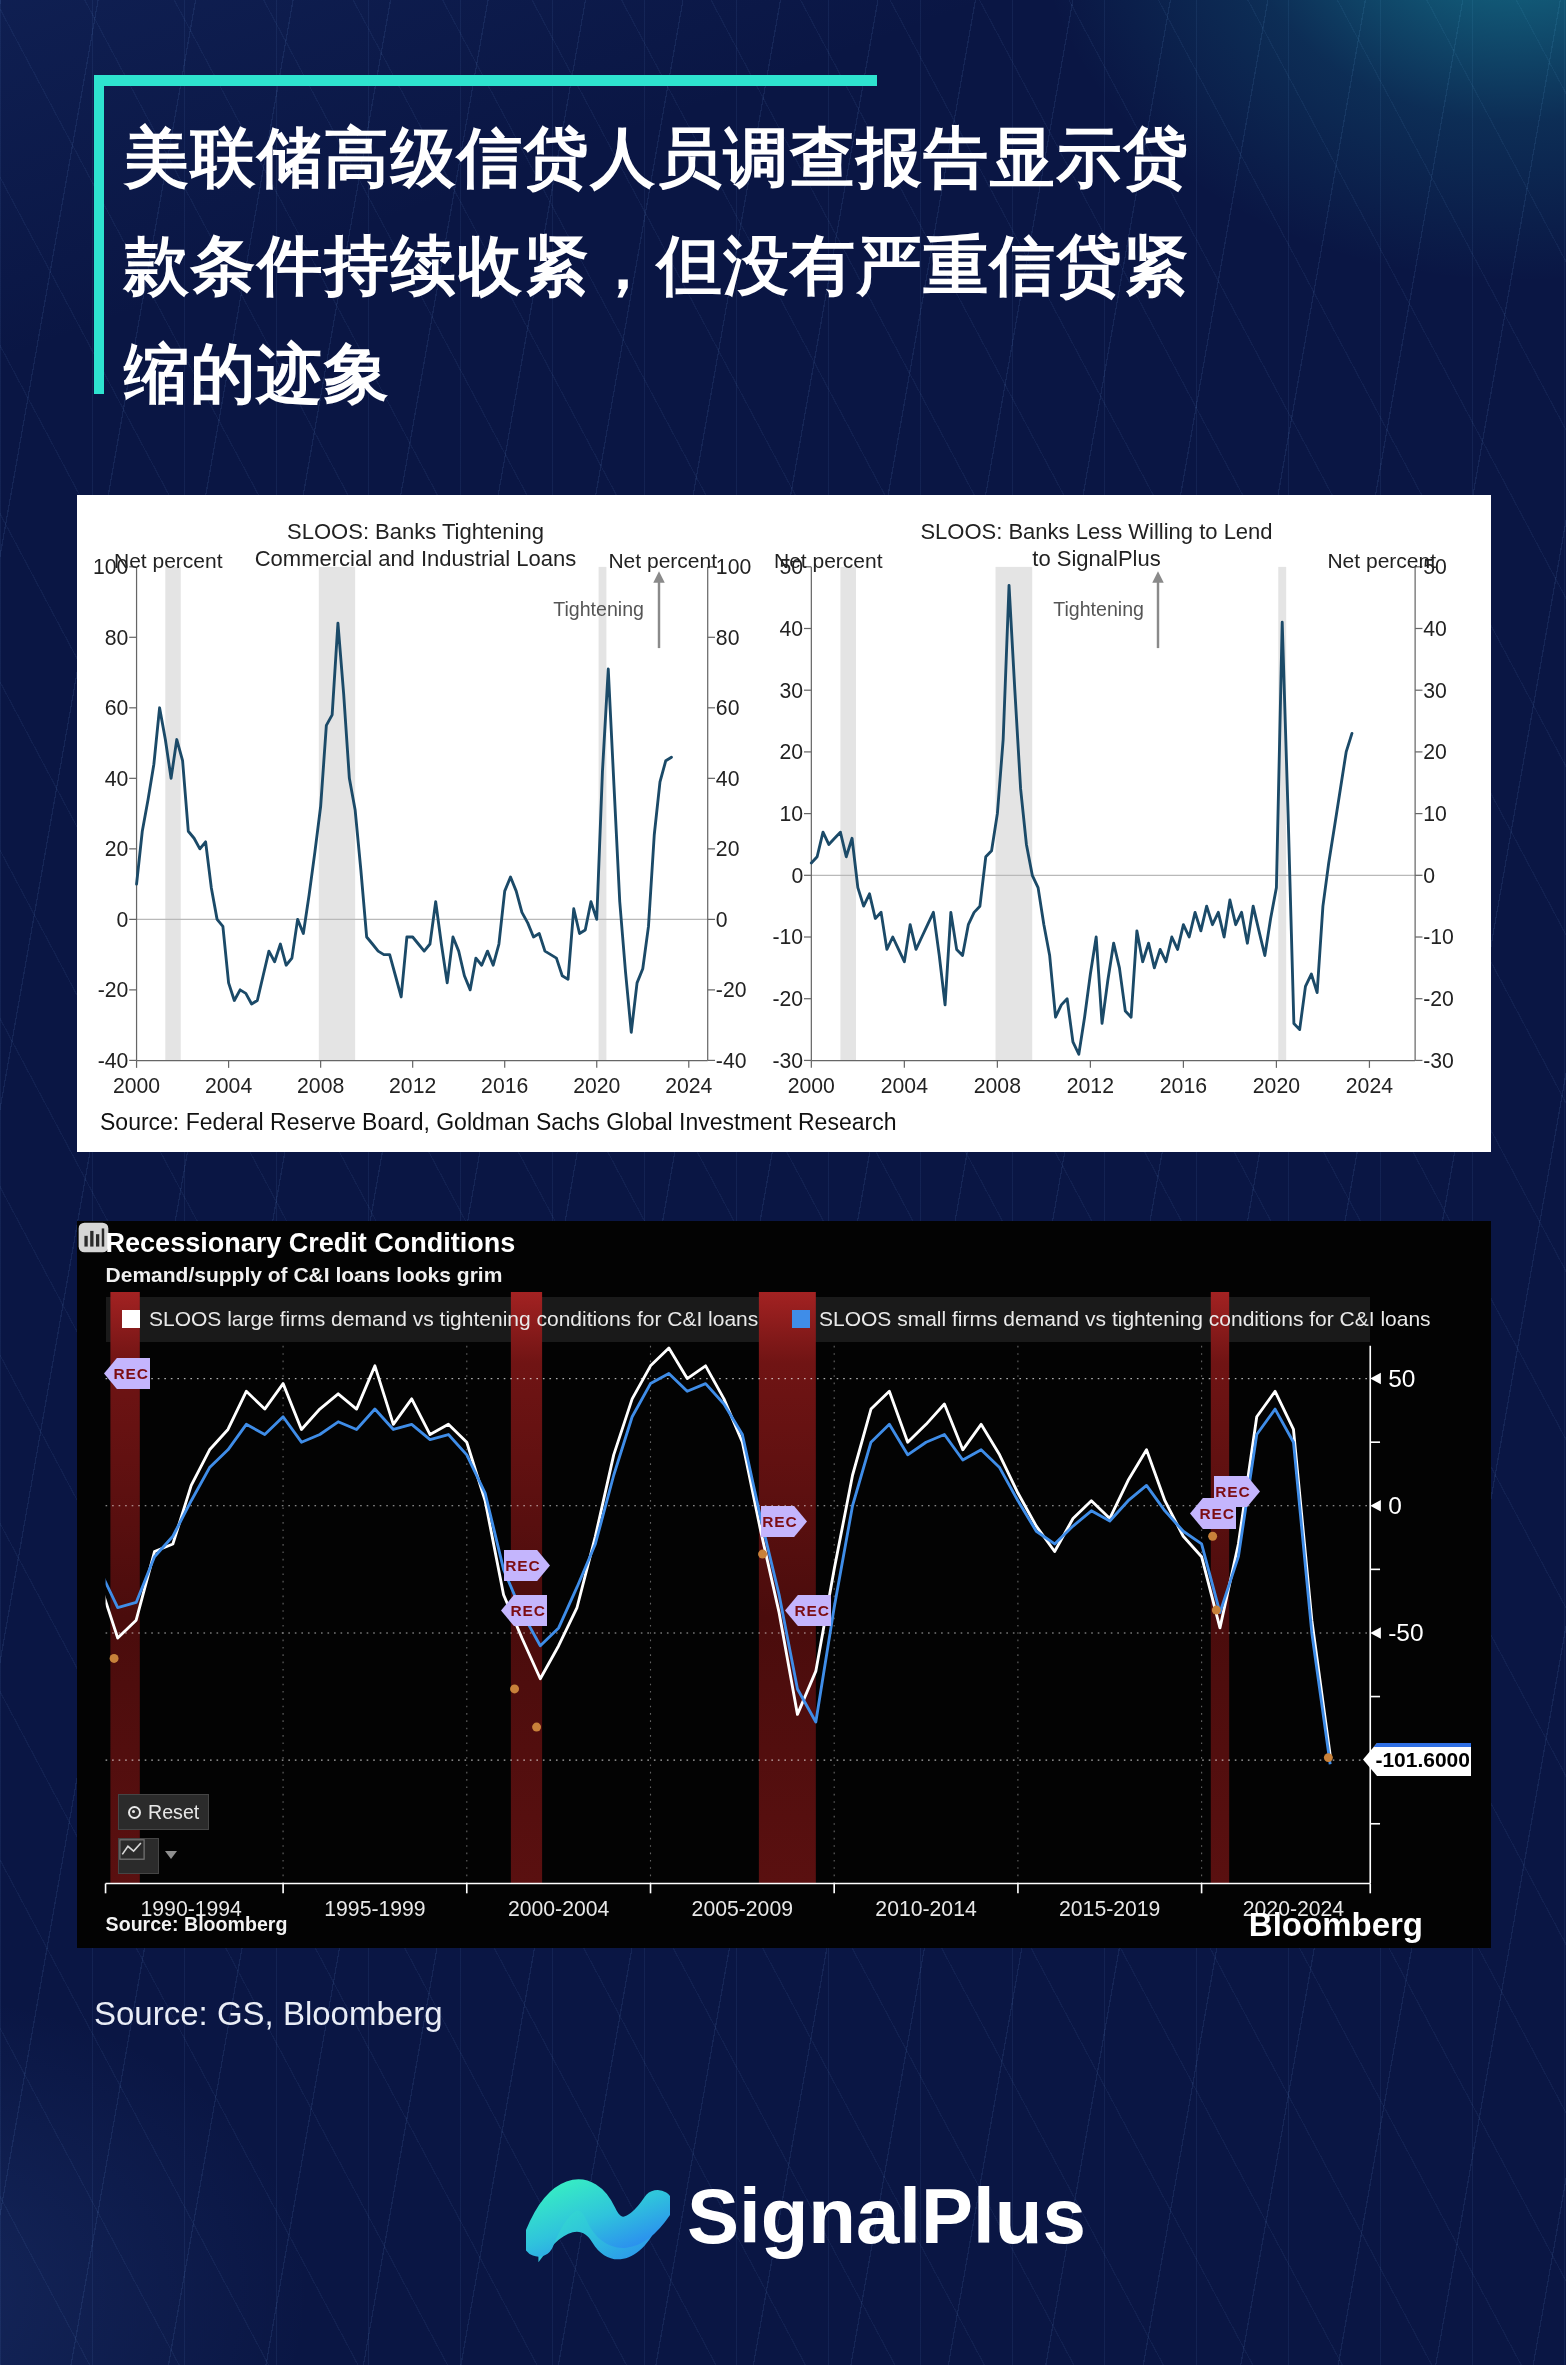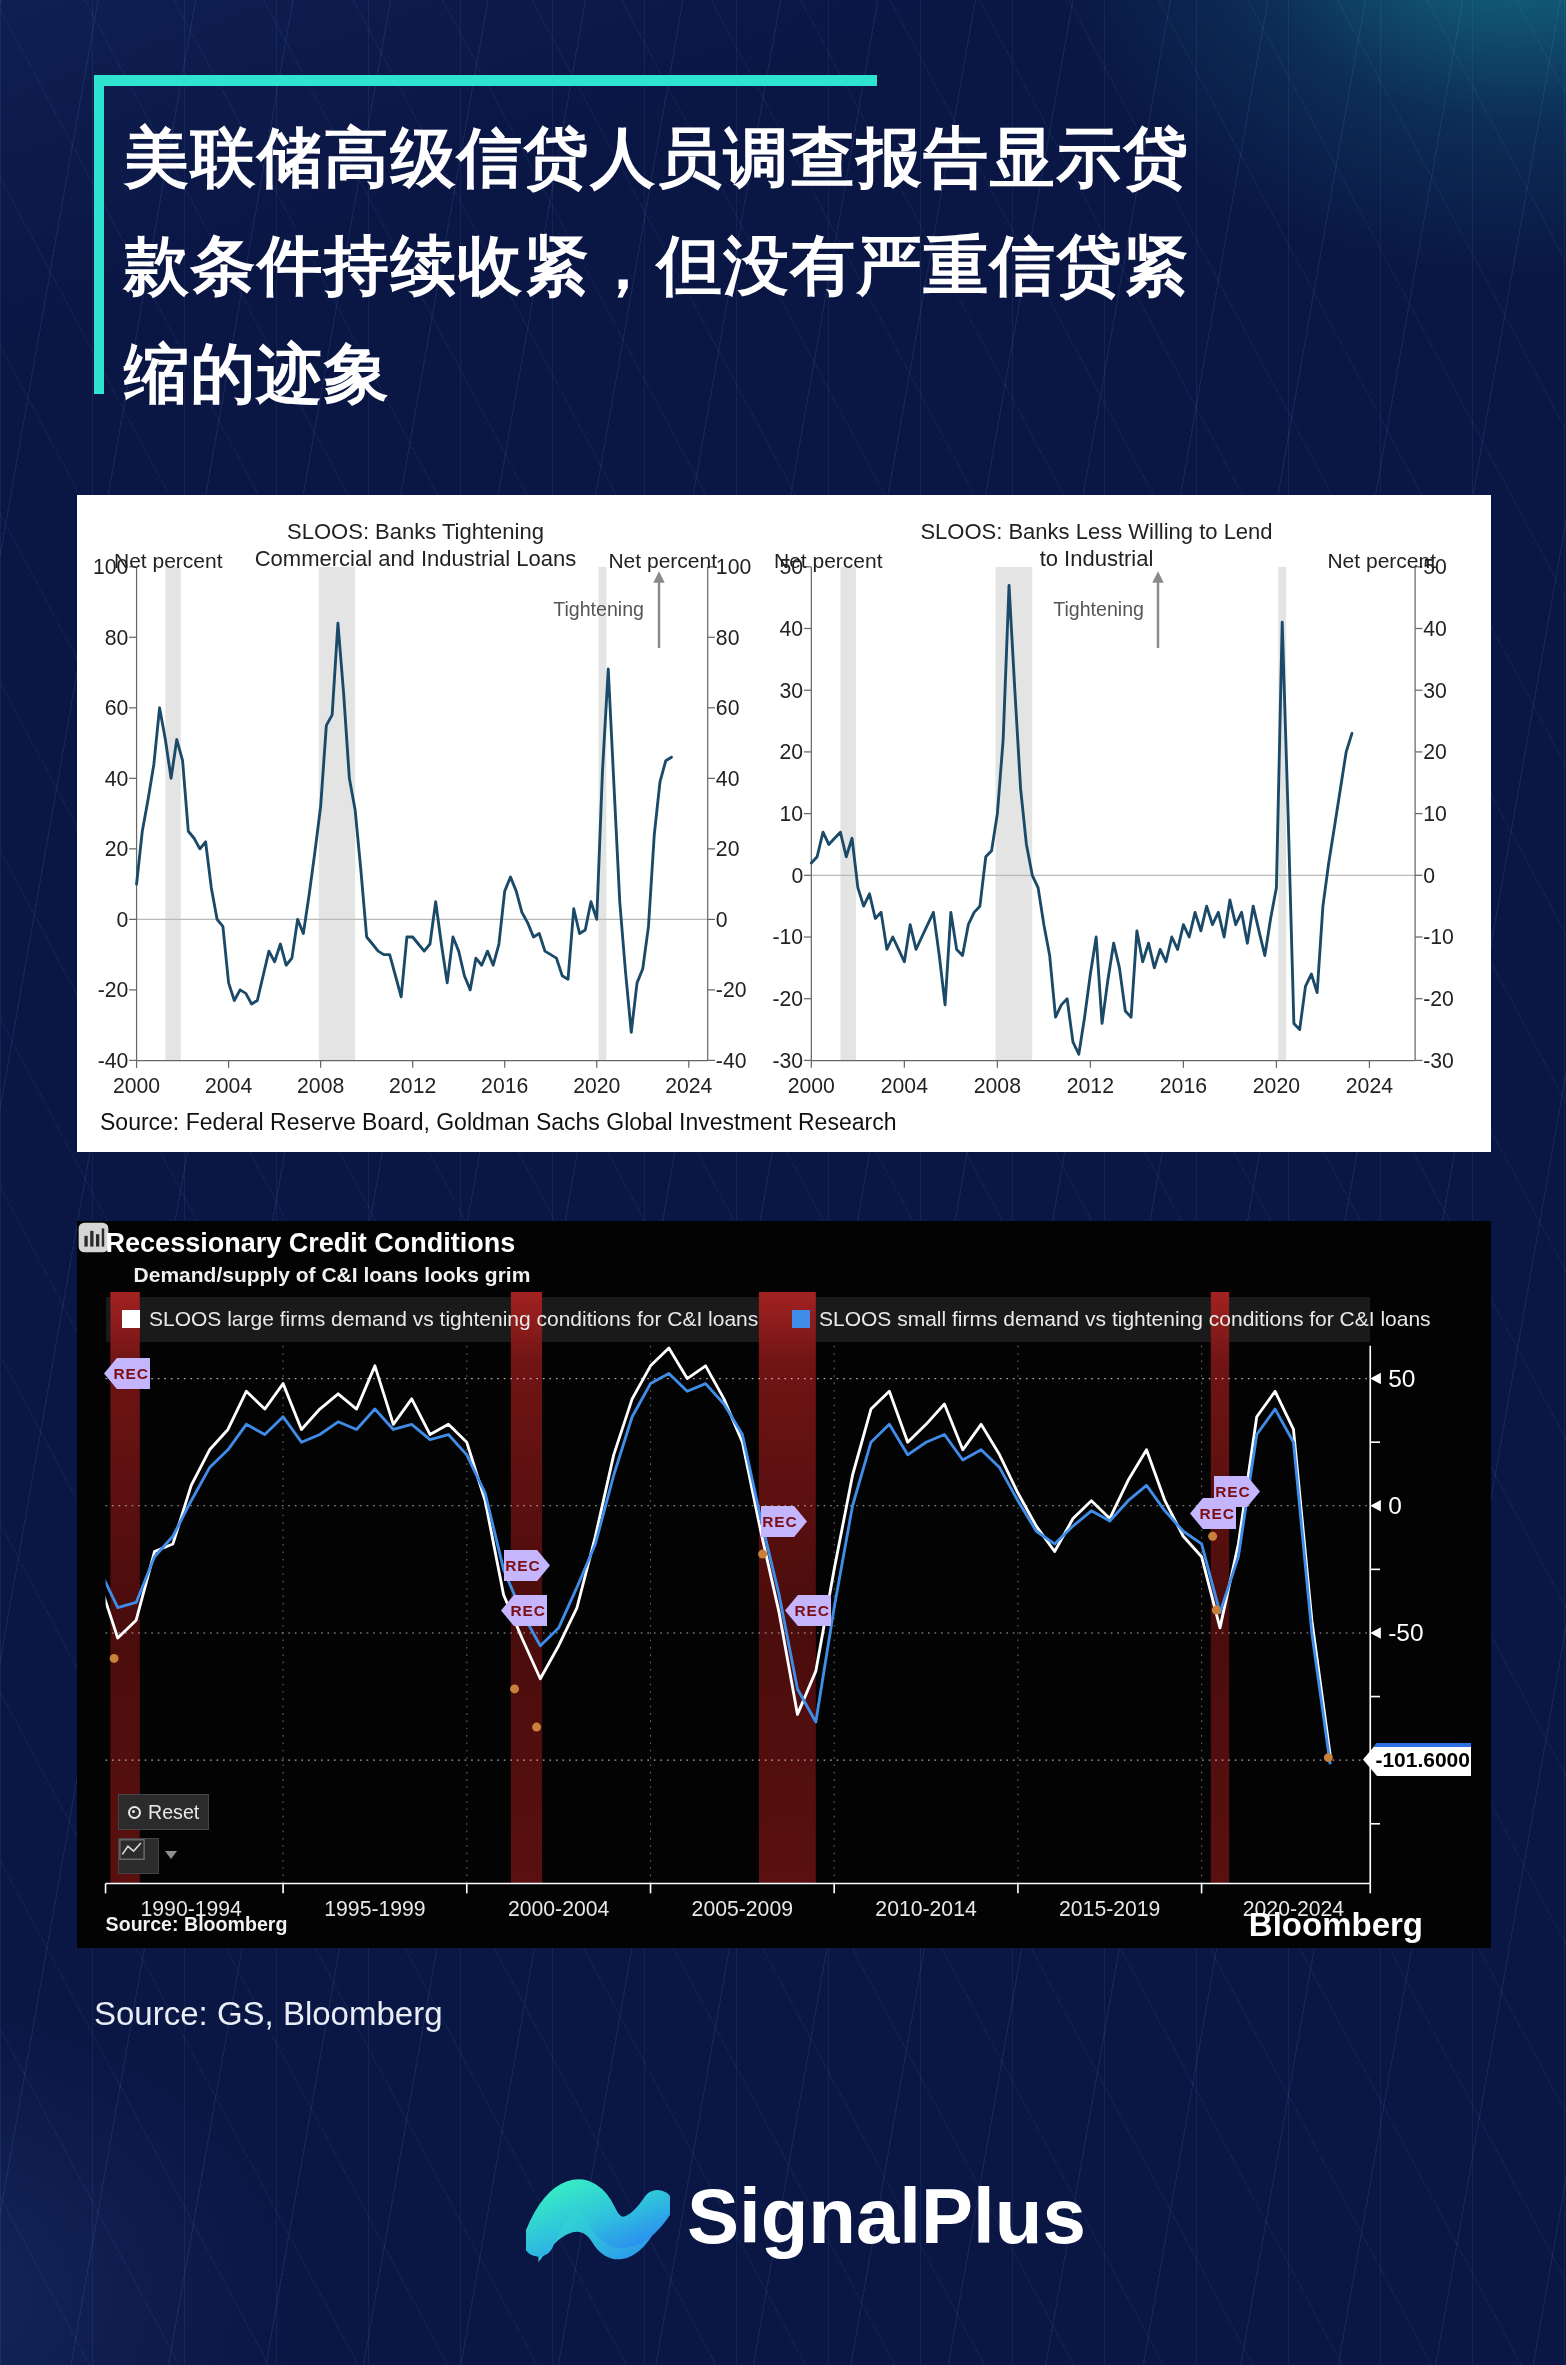--- a/index.html
+++ b/index.html
@@ -27,21 +27,21 @@
   .gs-title span{display:block;}
   .netpct{position:absolute;top:54px;font-size:21px;color:#222;}
   .tighten{position:absolute;top:103px;font-size:19.6px;color:#555;text-align:right;}
   .tarrow{position:absolute;}
   .gs-source{position:absolute;left:23px;top:614px;font-size:23px;font-weight:400;color:#111;}
   
   .bbg-panel{position:absolute;left:77px;top:1221px;width:1414px;height:727px;background:#030303;}
   .legend-bg{position:absolute;left:28.6px;top:76px;width:1264px;height:45px;background:#1a1a1a;}
   .bbg-panel svg{position:absolute;left:0;top:0;z-index:2;}
   .bbg-title{position:absolute;left:28.6px;top:6.5px;font-size:27px;font-weight:700;color:#fff;z-index:3;}
-  .bbg-sub{position:absolute;left:28.6px;top:42px;font-size:21px;font-weight:700;color:#f0f0f0;z-index:3;margin-left:28px;}
+  .bbg-sub{position:absolute;left:28.6px;top:42px;font-size:21px;font-weight:700;color:#f0f0f0;z-index:3;}
   .legend-item{position:absolute;top:85px;height:26px;display:flex;align-items:center;gap:9px;z-index:3;}
   .legend-sq{width:18px;height:18px;display:inline-block;flex:0 0 auto;}
   .legend-tx{font-size:21px;color:#e9e9e9;white-space:nowrap;}
   #rec-layer{position:absolute;left:0;top:0;width:100%;height:100%;z-index:4;}
   .rec{position:absolute;width:46px;height:31px;background:#c4b5fd;color:#7c0d12;font-weight:700;
     font-size:15.5px;letter-spacing:0.8px;display:flex;align-items:center;justify-content:center;}
   .rec.right{clip-path:polygon(0 0,72% 0,100% 50%,72% 100%,0 100%);padding-right:8.2px;}
   .rec.left{clip-path:polygon(28% 0,100% 0,100% 100%,28% 100%,0 50%);padding-left:8.2px;}
   .reset-btn{position:absolute;left:41px;top:573px;width:91px;height:36px;background:#2b2b2b;border:0.8px solid #454545;
     border-radius:0;display:flex;align-items:center;justify-content:center;gap:7.3px;z-index:4;cursor:pointer;}
@@ -191,21 +191,21 @@
         <text x="1584" y="733" text-anchor="middle" fill="#222" font-size="26" font-family="&quot;Liberation Sans&quot;,sans-serif" font-weight="400">2024</text>
         <polyline points="900.0,450.9 907.1,443.3 914.3,413.1 921.4,428.2 928.5,420.6 935.6,413.1 942.8,443.3 949.9,420.6 957.0,481.1 964.1,503.8 971.3,488.7 978.4,518.9 985.5,511.4 992.6,556.8 999.8,541.6 1006.9,556.8 1014.0,571.9 1021.1,526.5 1028.3,556.8 1035.4,541.6 1042.5,526.5 1049.6,511.4 1056.8,564.3 1063.9,624.8 1071.0,511.4 1078.1,556.8 1085.3,564.3 1092.4,526.5 1099.5,511.4 1106.6,503.8 1113.8,443.3 1120.9,435.8 1128.0,390.4 1135.1,299.6 1142.3,110.6 1149.4,239.1 1156.5,360.1 1163.6,428.2 1170.8,466.0 1177.9,481.1 1185.0,526.5 1192.1,564.3 1199.3,639.9 1206.4,624.8 1213.5,617.3 1220.6,670.2 1227.8,685.3 1234.9,639.9 1242.0,587.0 1249.1,541.6 1256.3,647.5 1263.4,594.6 1270.5,549.2 1277.6,579.4 1284.8,632.4 1291.9,639.9 1299.0,534.1 1306.1,571.9 1313.3,549.2 1320.4,579.4 1327.5,556.8 1334.6,571.9 1341.8,541.6 1348.9,556.8 1356.0,526.5 1363.1,541.6 1370.3,511.4 1377.4,534.1 1384.5,503.8 1391.6,526.5 1398.8,511.4 1405.9,541.6 1413.0,496.3 1420.1,526.5 1427.3,511.4 1434.4,549.2 1441.5,503.8 1448.6,534.1 1455.8,564.3 1462.9,518.9 1470.0,481.1 1477.1,155.9 1484.3,390.4 1491.4,647.5 1498.5,655.1 1505.6,602.1 1512.8,587.0 1519.9,609.7 1527.0,503.8 1534.1,450.9 1541.3,405.5 1548.4,360.1 1555.5,314.8 1562.6,292.1" fill="none" stroke="#1b4a68" stroke-width="3.5" stroke-linejoin="round" stroke-linecap="round"></polyline>
       </svg>
 
     <div class="gs-title" style="left:155px;width:367px;">
       <span>SLOOS: Banks Tightening</span>
       <span>Commercial and Industrial Loans</span>
     </div>
     <div class="gs-title" style="left:836px;width:367px;">
       <span>SLOOS: Banks Less Willing to Lend</span>
-      <span>to Industrial</span>
+      <span>to SignalPlus</span>
     </div>
 
     <div class="netpct" style="left:37px;width:139px;">Net percent</div>
     <div class="netpct" style="left:518px;width:122px;text-align:right;">Net percent</div>
     <div class="netpct" style="left:697px;width:114px;">Net percent</div>
     <div class="netpct" style="left:1228px;width:131px;text-align:right;">Net percent</div>
 
     <div class="tighten" style="left:371px;width:196px;">Tightening</div>
     <svg class="tarrow" style="left:573px;top:73px;" width="18" height="85" viewBox="0 0 22 104">
       <line x1="11" y1="98" x2="11" y2="14" stroke="#8a8a8a" stroke-width="3"></line>

